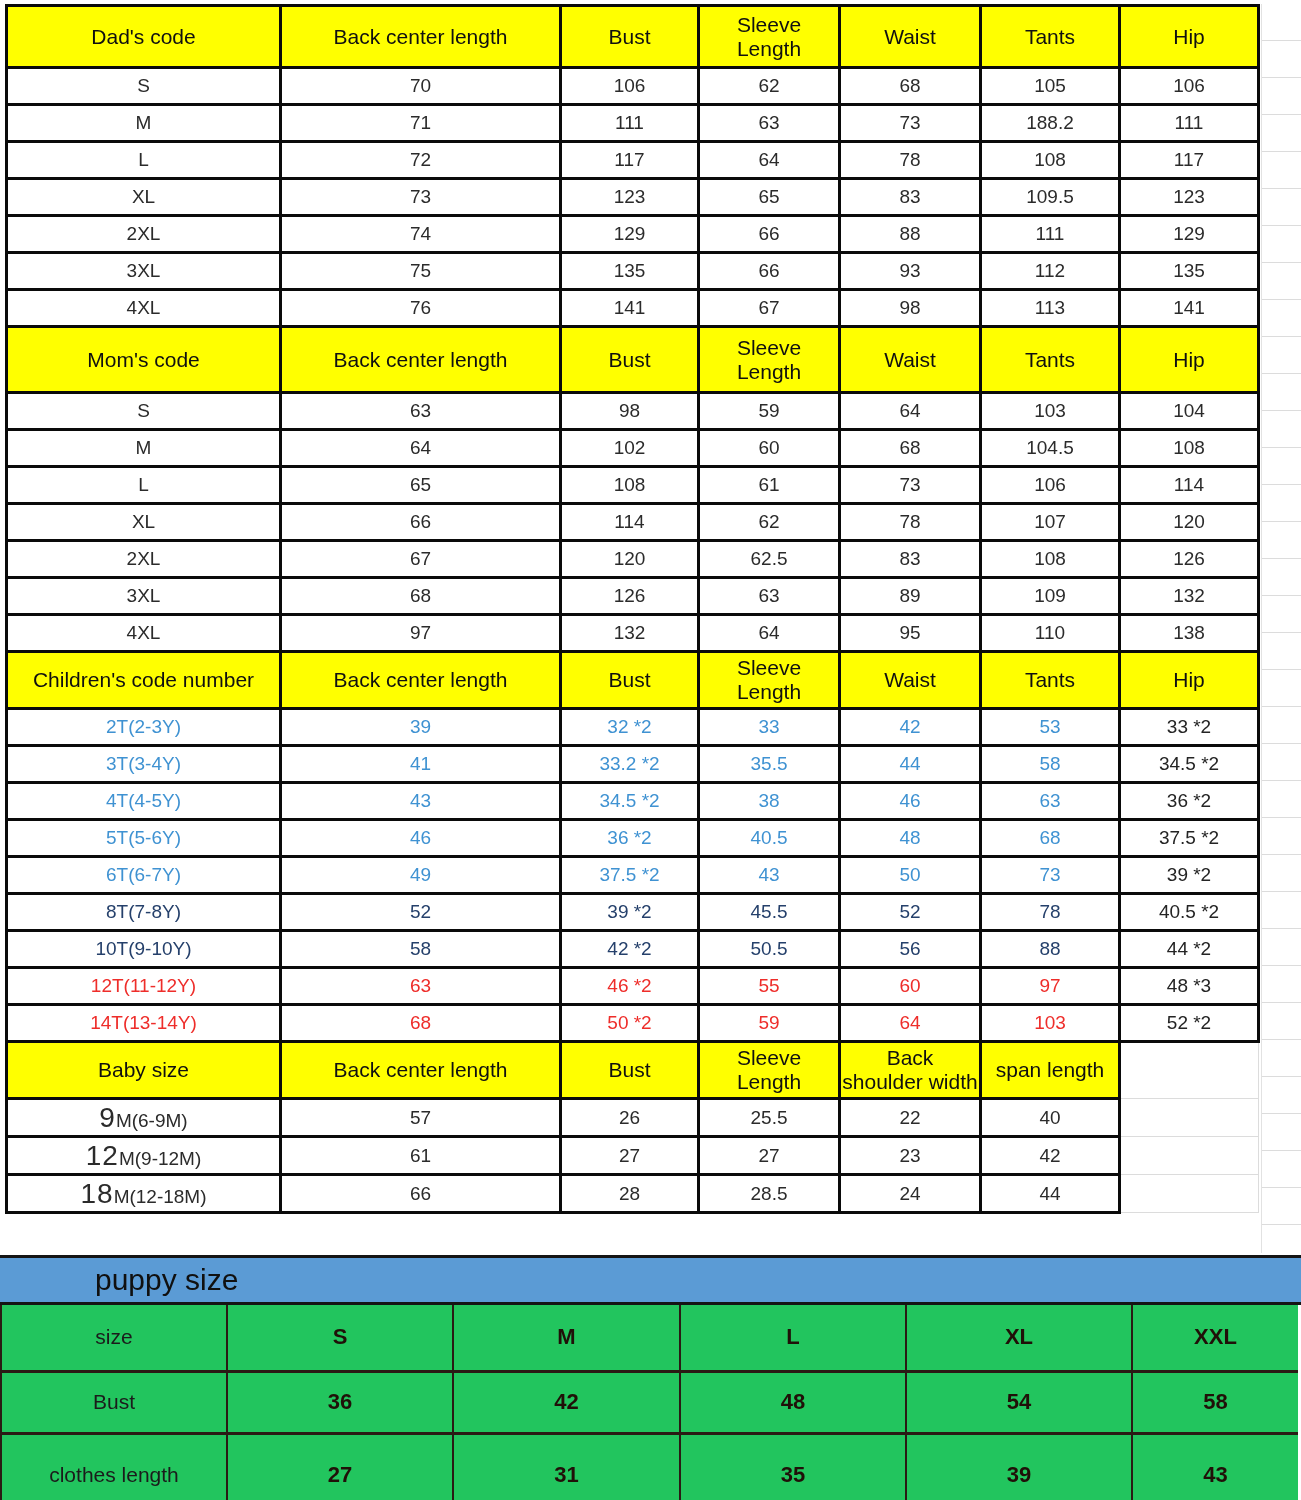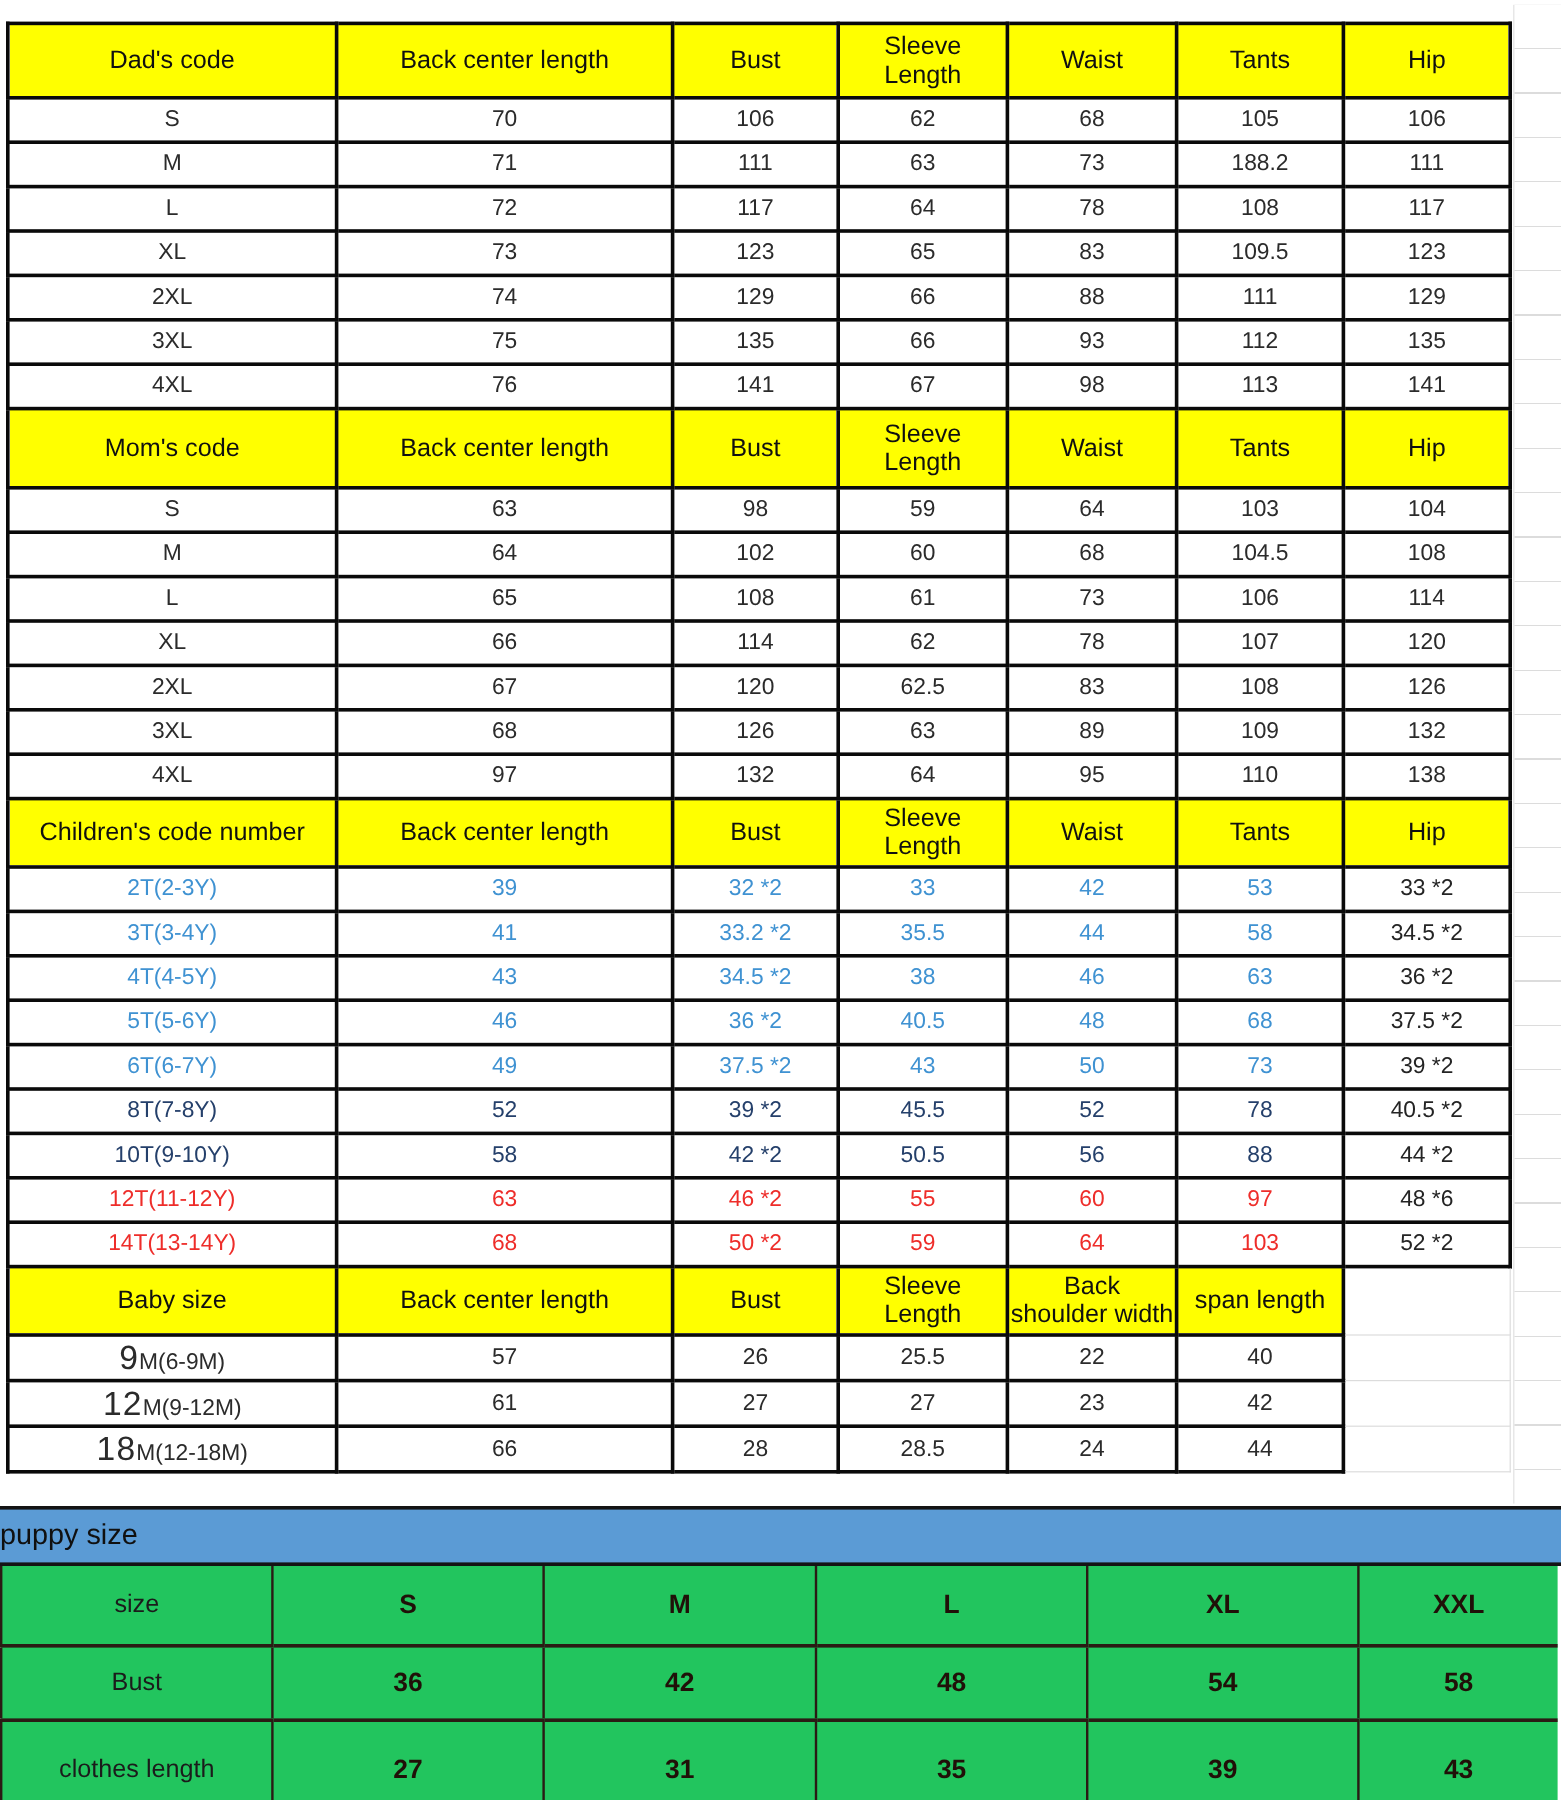--- a/index.html
+++ b/index.html
@@ -4,21 +4,21 @@
 <style>
   html,body{margin:0;padding:0;}
   body{
     width:1301px;height:1500px;position:relative;background:#ffffff;
     font-family:"Liberation Sans", sans-serif;overflow:hidden;
   }
   .sheet{position:absolute;inset:0;}
 
   
   table.grid{
-    position:absolute;left:5px;top:18px;
+    position:absolute;left:5px;top:4px;
     border-collapse:collapse;table-layout:fixed;width:1252px;
   }
   table.grid td{
     border:3px solid #0a0a0a;
     text-align:center;vertical-align:middle;
     color:#2b2b2b;font-size:19px;padding:0;overflow:hidden;
   }
   table.grid td.hdr{
     background:#FFFF00;color:#101010;font-size:21px;
     white-space:pre-line;line-height:1.12;
@@ -47,21 +47,21 @@
     background:repeating-linear-gradient(to bottom,#ffffff 0 36px,#dcdcdc 36px 37px);
   }
 
   
   .banner{
     position:absolute;left:0;top:1255px;width:1301px;height:50px;
     box-sizing:border-box;background:#5B9BD5;
     border-top:3px solid #141414;border-bottom:3px solid #141414;
     display:flex;align-items:center;
   }
-  .banner span{font-size:24px;color:#101010;}
+  .banner span{padding-left:95px;font-size:30px;color:#101010;}
 
   
   table.puppy{
     position:absolute;left:0;top:1305px;width:1297px;
     border-collapse:collapse;table-layout:fixed;
   }
   table.puppy td{
     background:#22c55e;
     border:2px solid #2a1b14;border-top-width:3px;border-bottom-width:3px;
     text-align:center;vertical-align:middle;padding:0;
@@ -310,21 +310,21 @@
           <td class="val">88</td>
           <td class="val hip-cell">44 *2</td>
         </tr>
         <tr class="children-row tone-red">
           <td class="lab">12T(11-12Y)</td>
           <td class="val">63</td>
           <td class="val">46 *2</td>
           <td class="val">55</td>
           <td class="val">60</td>
           <td class="val">97</td>
-          <td class="val hip-cell">48 *6</td>
+          <td class="val hip-cell">48 *3</td>
         </tr>
         <tr class="children-row tone-red">
           <td class="lab">14T(13-14Y)</td>
           <td class="val">68</td>
           <td class="val">50 *2</td>
           <td class="val">59</td>
           <td class="val">64</td>
           <td class="val">103</td>
           <td class="val hip-cell">52 *2</td>
         </tr>

